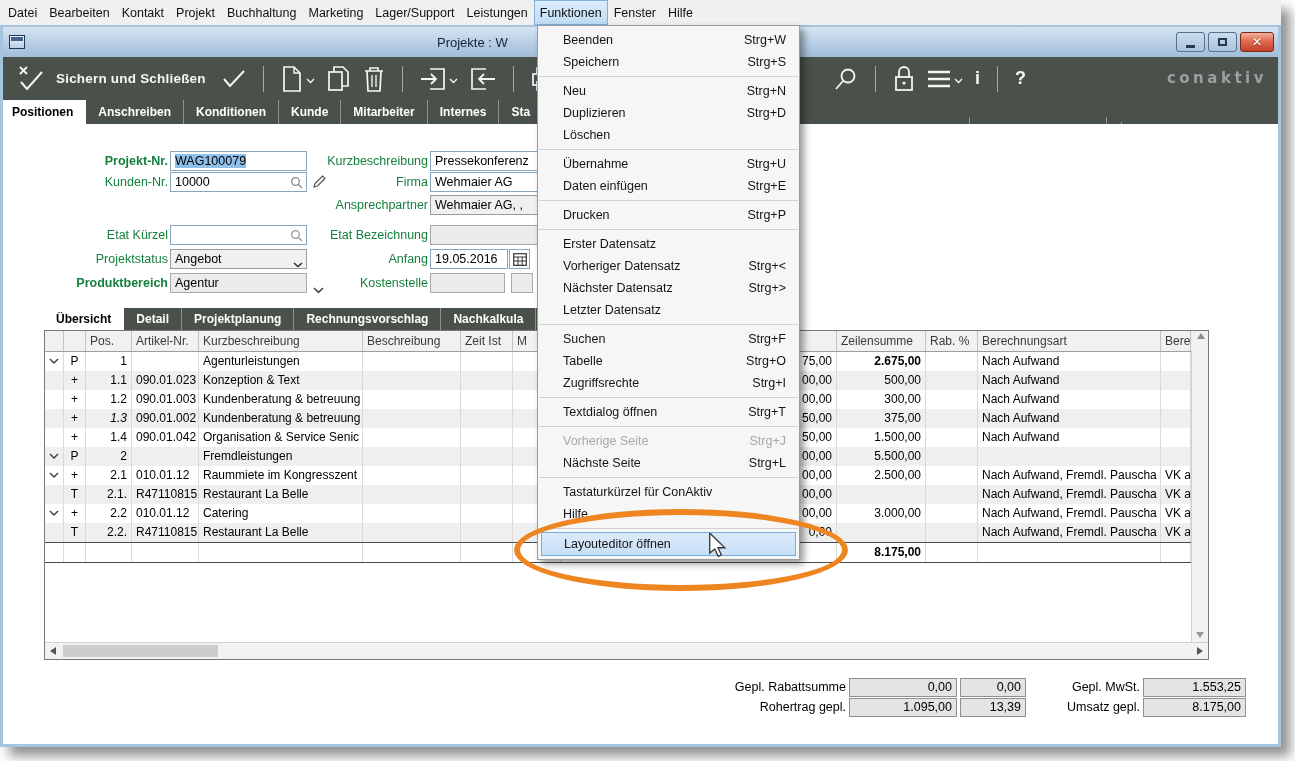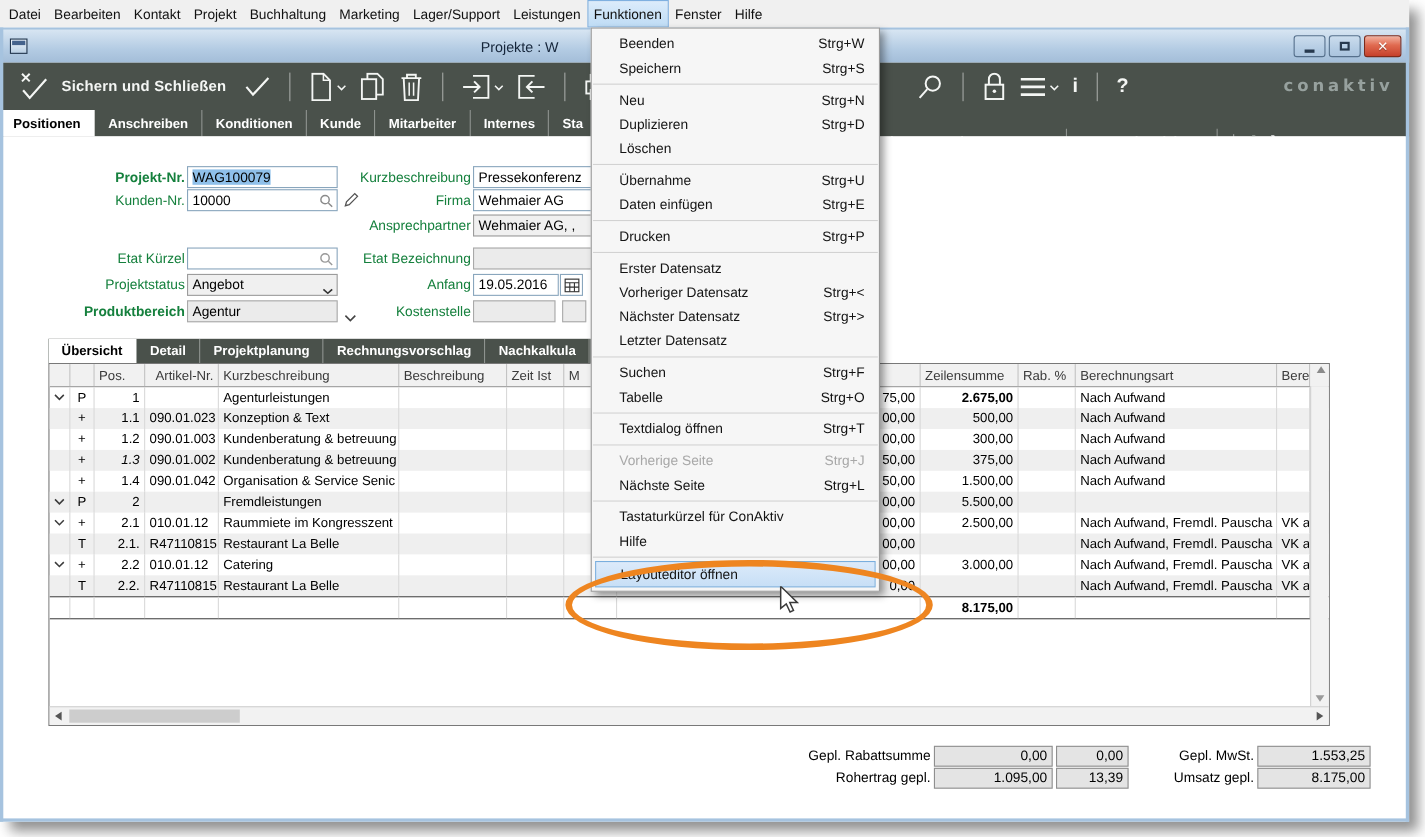--- a/index.html
+++ b/index.html
@@ -364,21 +364,21 @@
         <div class="ttab">Projektplanung</div>
         <div class="ttab">Rechnungsvorschlag</div>
         <div class="ttab">Nachkalkula</div>
       </div>
 
     <div class="tbl">
       <div class="trow thead" id="tblHeader">
           <div class="tc " style="width: 19px;"></div>
           <div class="tc " style="width: 22px;"></div>
           <div class="tc " style="width: 46px;">Pos.</div>
-          <div class="tc " style="width: 67px; text-align: right;">Artikel-Nr.</div>
+          <div class="tc " style="width: 67px;">Artikel-Nr.</div>
           <div class="tc " style="width: 164px;">Kurzbeschreibung</div>
           <div class="tc " style="width: 98px;">Beschreibung</div>
           <div class="tc " style="width: 52px;">Zeit Ist</div>
           <div class="tc " style="width: 48px;">M</div>
           <div class="tc " style="width: 276px;"></div>
           <div class="tc " style="width: 89px;">Zeilensumme</div>
           <div class="tc " style="width: 52px;">Rab. %</div>
           <div class="tc " style="width: 183px;">Berechnungsart</div>
           <div class="tc " style="width: 30px;">Bere</div>
         </div>
@@ -644,20 +644,24 @@
     </div>
     <div class="ddsep"></div>
     <div class="dditem">
       <span>Suchen</span>
       <span class="sc">Strg+F</span>
     </div>
     <div class="dditem">
       <span>Tabelle</span>
       <span class="sc">Strg+O</span>
     </div>
+    <div class="dditem">
+      <span>Zugriffsrechte</span>
+      <span class="sc">Strg+I</span>
+    </div>
     <div class="ddsep"></div>
     <div class="dditem">
       <span>Textdialog öffnen</span>
       <span class="sc">Strg+T</span>
     </div>
     <div class="ddsep"></div>
     <div class="dditem disabled">
       <span>Vorherige Seite</span>
       <span class="sc">Strg+J</span>
     </div>

